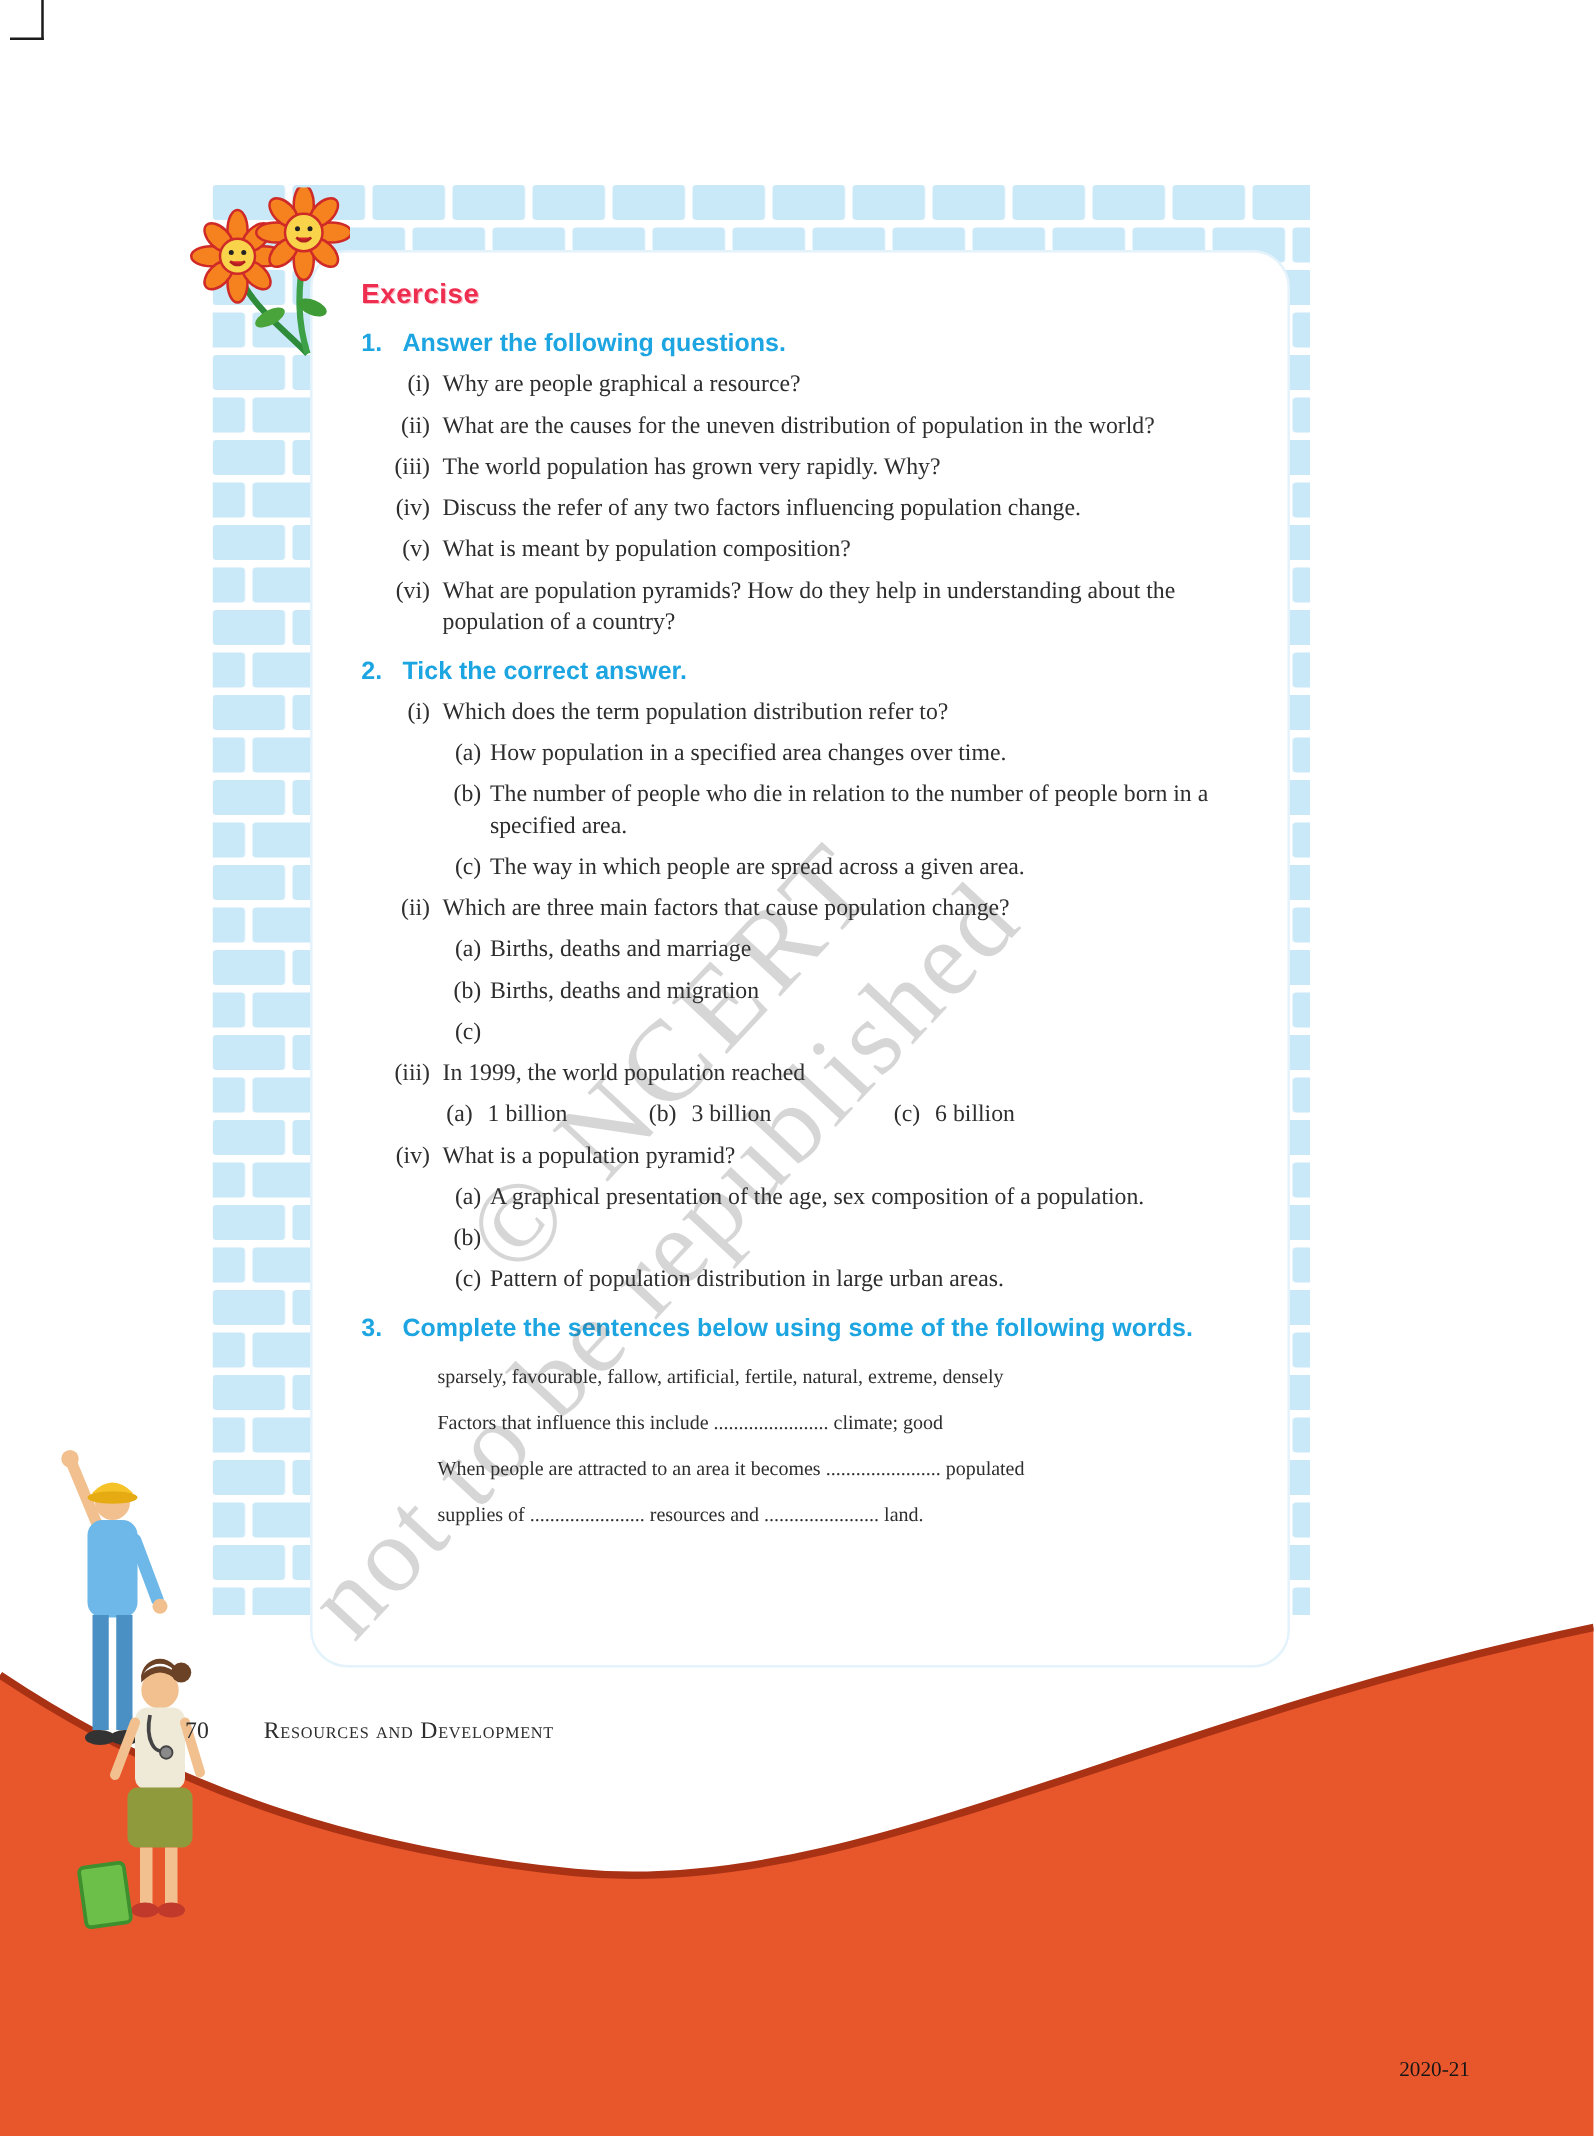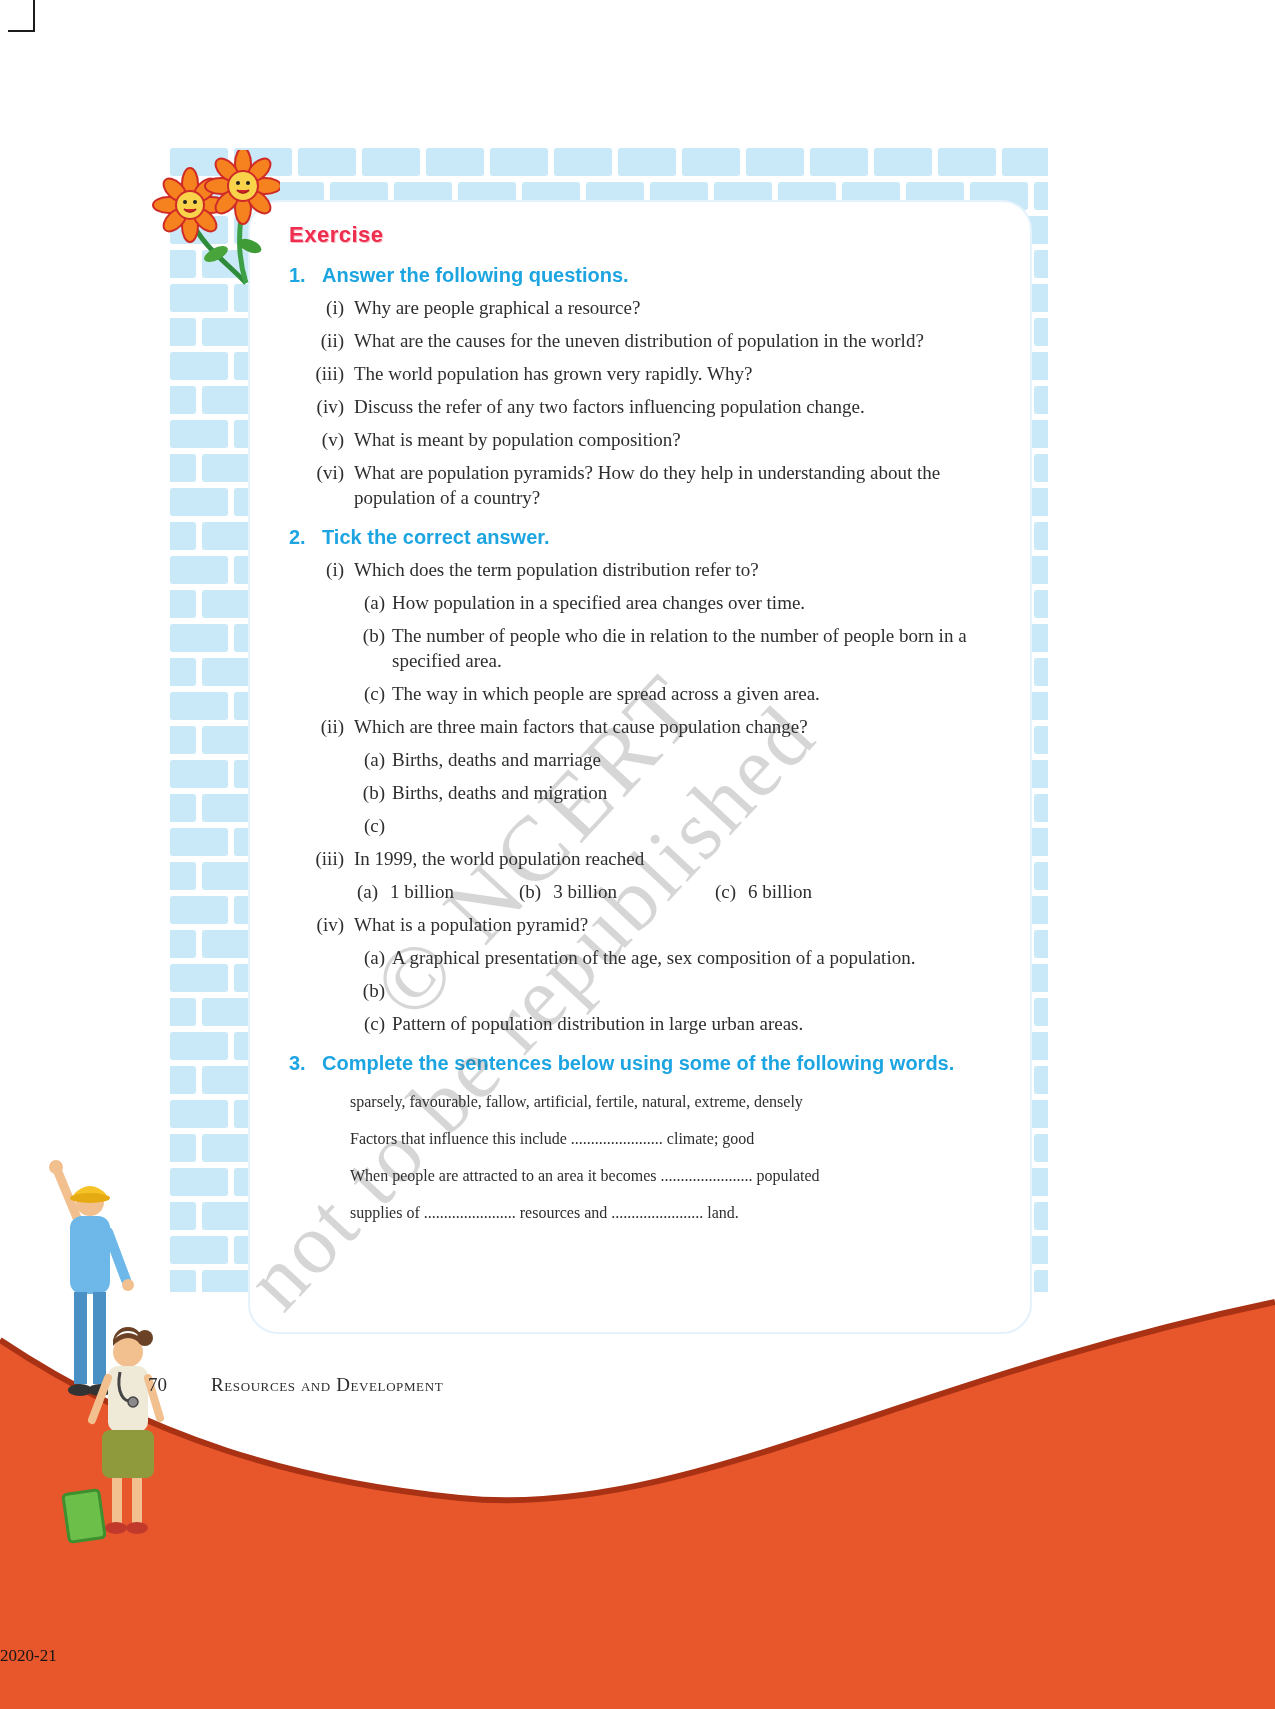--- a/index.html
+++ b/index.html
@@ -53,21 +53,21 @@
   .io2 { width:196px; }
 
   .sent { margin:12px 0 0 61px; width:657px; font-size:16px; line-height:25px; }
   .word-bank { margin-top:14px; }
 
   
   .footer { position:absolute; left:148px; top:1374px; display:flex; gap:5px;
             font-size:19px; color:#2d2d2d; z-index:4; }
   .chapter { font-variant:small-caps; letter-spacing:0.6px;margin-left:39px; }
 
-  .year { position:absolute; left:0; top:1646px; width:1176px; text-align:left;
+  .year { position:absolute; left:0; top:1646px; width:1176px; text-align:right;
           font-size:17px; color:#161616; z-index:4; }
 
   
   .wave { position:absolute; left:0; top:1230px; z-index:1; }
 
   
   .flowers { position:absolute; left:146px; top:150px; z-index:3; }
   .kids { position:absolute; left:28px; top:1140px; z-index:3; }
 
   

